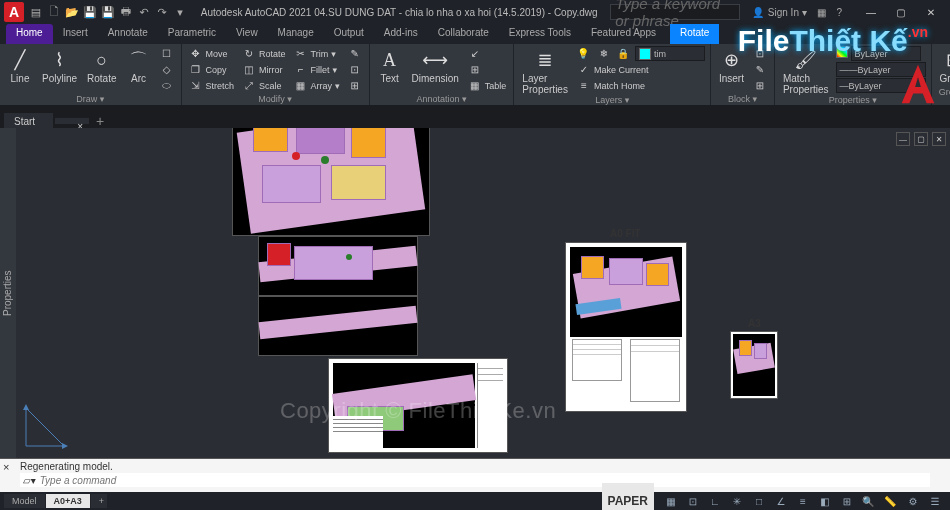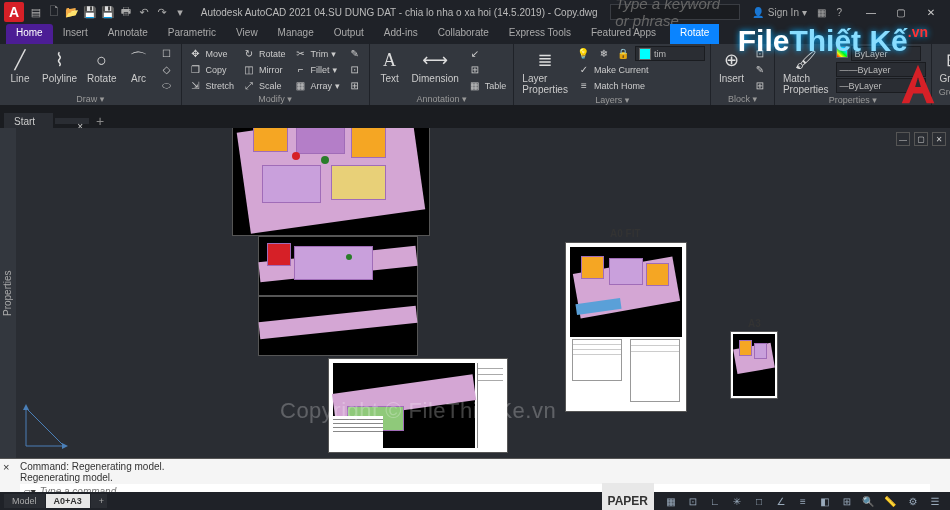--- a/index.html
+++ b/index.html
@@ -418,21 +418,20 @@
     <line x1="4" y1="44" x2="42" y2="44" stroke="#4a7fb8" stroke-width="1"></line>
     <line x1="4" y1="6" x2="42" y2="44" stroke="#4a7fb8" stroke-width="1"></line>
     <polygon points="4,2 1,8 7,8" fill="#4a7fb8"></polygon>
     <polygon points="46,44 40,41 40,47" fill="#4a7fb8"></polygon>
   </svg>
 </div>
 
 <div class="cmdwrap">
   <span class="x">×</span>
   <div class="cmd-hist">
-    <div>Command: Regenerating model.</div>
     <div>Regenerating model.</div>
   </div>
   <div class="cmd-input">
     <span class="prompt">▱▾</span>
     <input placeholder="Type a command" style="">
   </div>
 </div>
 
 <div class="statusbar">
   <div class="modeltab">

